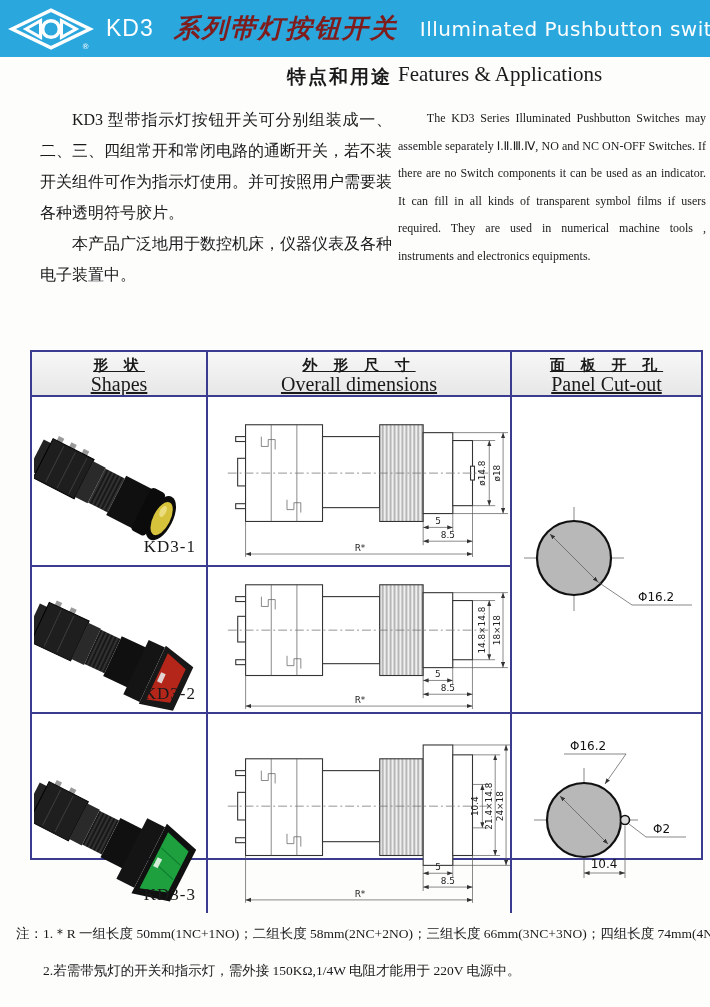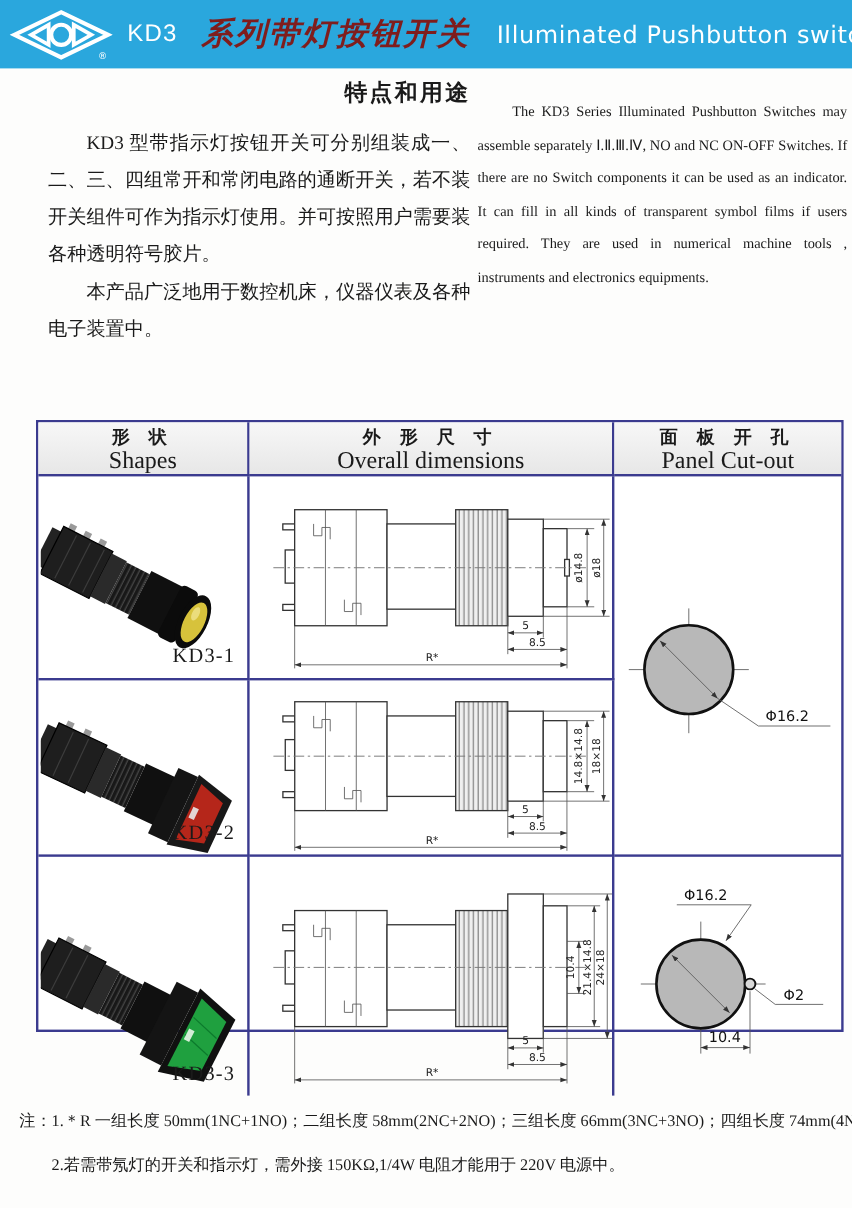--- a/index.html
+++ b/index.html
@@ -4,37 +4,37 @@
 <style>
   html,body{margin:0;padding:0;}
   body{
     width:710px;height:1007px;position:relative;overflow:hidden;
     background:#fdfdfc;font-family:"Liberation Serif",serif;color:#1a1a1a;
   }
   
   .header{position:absolute;left:0;top:0;width:710px;height:57px;background:#2aa7dd;
           display:flex;align-items:center;}
   .logo{margin-left:8px;flex:0 0 auto;}
-  .brand{color:#fff;font-family:"Liberation Sans",sans-serif;font-size:20px;margin-left:12px;letter-spacing:1px;}
+  .brand{color:#fff;font-family:"Liberation Sans",sans-serif;font-size:23px;margin-left:12px;letter-spacing:1px;}
   .title-zh{color:#7f1d1d;font-family:"DejaVu Sans",sans-serif;font-weight:bold;font-style:italic;
             font-size:26px;margin-left:20px;letter-spacing:2px;white-space:nowrap;}
   .title-en{color:#fff;font-family:"DejaVu Sans",sans-serif;font-size:20px;margin-left:22px;
             letter-spacing:0.5px;white-space:nowrap;}
   
   .zh-col{position:absolute;left:40px;top:64px;width:352px;}
   .zh-title{font-family:"DejaVu Sans",sans-serif;font-weight:bold;font-size:19px;letter-spacing:2px;text-align:right;}
   .zh-col p{margin:0;font-size:16px;line-height:31px;text-align:justify;text-indent:2em;}
   .zh-col p.first{margin-top:14px;}
   .en-col{position:absolute;left:398px;top:62px;width:308px;}
   .en-title{font-size:21px;font-weight:normal;margin:0;}
   .en-col p.body{margin:18px 0 0 0;font-size:12px;line-height:27.5px;text-align:justify;text-indent:2.4em;}
   
   .spec-table{position:absolute;left:30px;top:350px;width:673px;height:510px;box-sizing:border-box;
               display:grid;grid-template-columns:176px 304px 189px;grid-template-rows:45px 170px 147px 199px;
-              border:2px solid #3b3b8f;background:#fff;}
+              border:2px solid #3b3b8f;background:#fff;text-decoration:underline;}
   .cell{border-right:2px solid #3b3b8f;border-bottom:2px solid #3b3b8f;box-sizing:border-box;
         position:relative;overflow:hidden;}
   .cell.no-r{border-right:none;}
   .cell.no-b{border-bottom:none;}
   .hcell{background:linear-gradient(#f7f7f7,#e7e7e7);display:flex;flex-direction:column;
          align-items:center;justify-content:center;}
   .h-zh{font-size:15px;font-weight:bold;letter-spacing:6px;line-height:20px;}
   .h-en{font-size:20px;line-height:18px;}
   .model-label{position:absolute;right:10px;bottom:8px;font-size:17px;letter-spacing:1px;}
   .photo{position:absolute;left:2px;top:4px;}
@@ -85,20 +85,21 @@
   <span class="title-en">Illuminated Pushbutton switches</span>
 </div>
 
 <div class="zh-col">
   <div class="zh-title">特点和用途</div>
   <p class="first">KD3 型带指示灯按钮开关可分别组装成一、二、三、四组常开和常闭电路的通断开关，若不装开关组件可作为指示灯使用。并可按照用户需要装各种透明符号胶片。</p>
   <p>本产品广泛地用于数控机床，仪器仪表及各种电子装置中。</p>
 </div>
 
 <div class="en-col">
+  <h2 class="en-title">Features &amp; Applications</h2>
   <p class="body">The KD3 Series Illuminated Pushbutton Switches may assemble separately Ⅰ.Ⅱ.Ⅲ.Ⅳ, NO and NC ON-OFF Switches. If there are no Switch components it can be used as an indicator. It can fill in all kinds of transparent symbol films if users required. They are used in numerical machine tools , instruments and electronics equipments.</p>
 </div>
 
 <div class="spec-table">
 
   <div class="cell hcell" style="grid-area:1/1">
     <div class="h-zh">形 状</div>
     <div class="h-en">Shapes</div>
   </div>
   <div class="cell hcell" style="grid-area:1/2">

